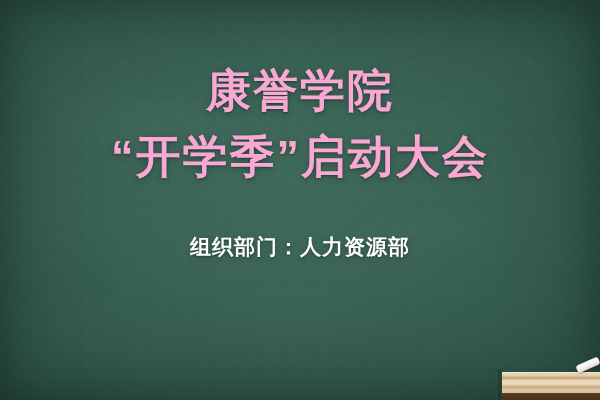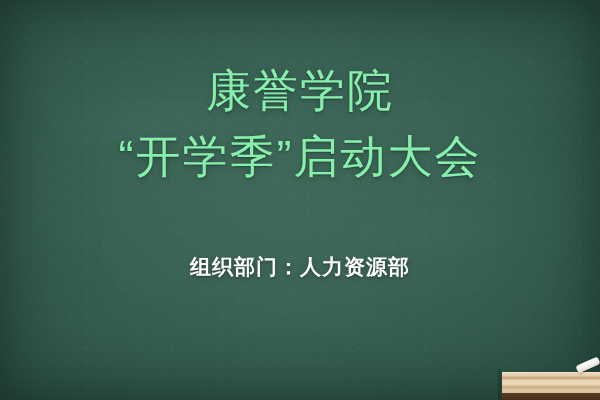--- a/index.html
+++ b/index.html
@@ -80,35 +80,35 @@
   .content {
     position: absolute;
     inset: 0;
     display: flex;
     flex-direction: column;
     align-items: center;
     text-align: center;
   }
 
   .title {
-    color: #86efac;
-    font-weight: 400;
+    color: #f9a8d4;
+    font-weight: 700;
     font-size: 45px;
     line-height: 58px;
     letter-spacing: 2px;
     text-shadow:
       0 1px 2px rgba(0,0,0,.30),
       0 2px 7px rgba(0,0,0,.22);
     white-space: nowrap;
   }
   .title-line-1 { margin-top: 62px; }
   .title-line-2 { margin-top: 8px; }
 
   .subtitle {
-    margin-top: 68px;
+    margin-top: 48px;
     color: #ffffff;
     font-weight: 700;
     font-size: 21px;
     line-height: 26px;
     letter-spacing: 1px;
     text-shadow:
       0 1px 2px rgba(0,0,0,.28),
       0 2px 6px rgba(0,0,0,.18);
     white-space: nowrap;
   }

